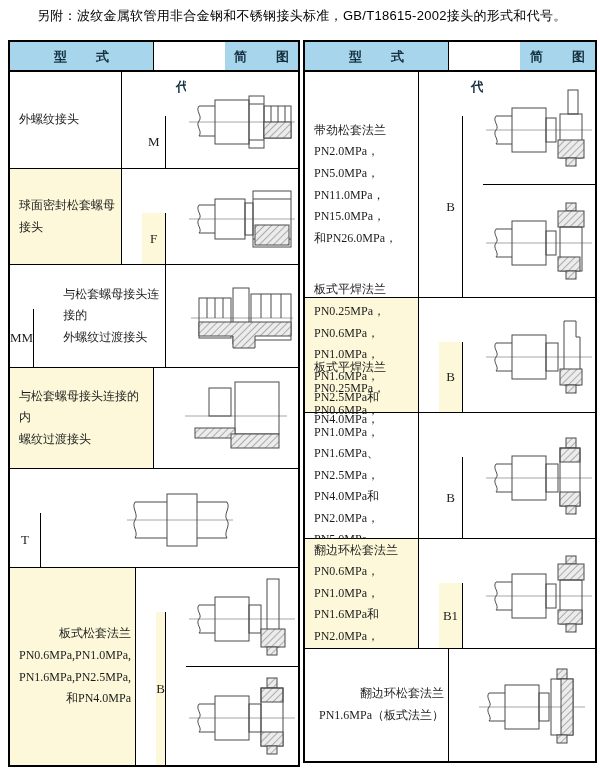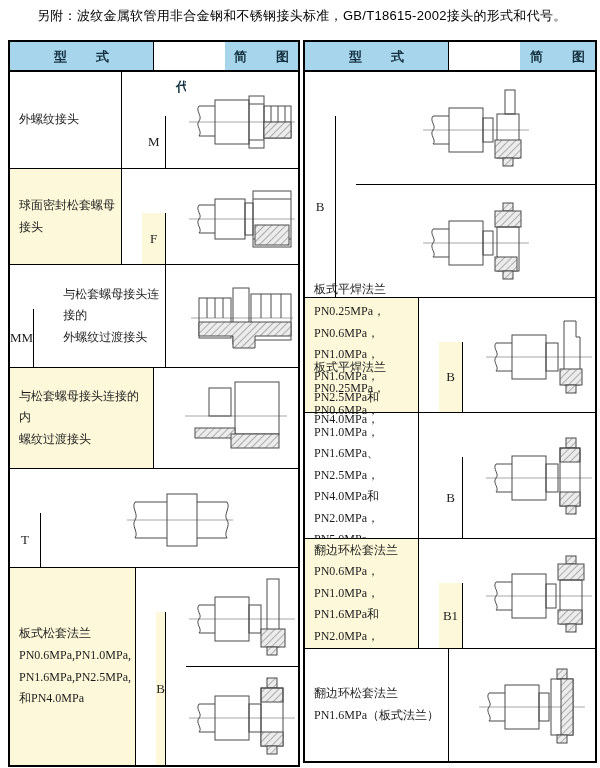--- a/index.html
+++ b/index.html
@@ -12,21 +12,21 @@
     position:absolute;top:7px;left:6px;width:590px;
     font-size:13px;font-weight:normal;letter-spacing:.3px;color:#000;margin-left:31px;
   }
   .tbl{
     position:absolute;top:40px;border:2px solid #000;background:#fff;
     display:flex;flex-direction:column;box-sizing:border-box;
   }
   #tblL{left:8px;width:292px;}
   #tblR{left:303px;width:294px;}
   .row{display:flex;border-bottom:1px solid #000;flex:0 0 auto;gap:20px;}
-  .row:last-child{border-bottom:none;}
+  .row:last-child{border-bottom:none;text-align:right;}
   .hdr{border-bottom:2px solid #000;}
   .cell{box-sizing:border-box;}
   .c-type{
     width:144px;border-right:1px solid #000;
     display:flex;flex-direction:column;justify-content:center;
     padding:4px 4px 4px 9px;
     font-family:"Liberation Serif","DejaVu Serif",serif;
     font-size:12px;line-height:1.8;white-space:pre-line;color:#1c1c1c;
   }
   .c-code{
@@ -211,20 +211,24 @@
 </div>
 
 <div class="tbl" id="tblR">
   <div class="row hdr hL">
     <div class="cell c-type">型        式</div>
     <div class="cell c-code">代号</div>
     <div class="cell c-diag">简        图</div>
   </div>
 
   <div class="row r1">
+    <div class="cell c-type">带劲松套法兰
+PN2.0MPa，PN5.0MPa，
+PN11.0MPa，PN15.0MPa，
+和PN26.0MPa，</div>
     <div class="cell c-code">B</div>
     <div class="cell c-diag split">
       <div class="sub">
         <svg class="dg" width="112" height="84" viewBox="0 0 110 84">
           <line class="cl" x1="2" y1="44" x2="108" y2="44"></line>
           <path d="M12 30 c-4 5 4 10 0 14 c-4 5 4 10 0 14"></path>
           <line x1="12" y1="30" x2="28" y2="30"></line>
             <line x1="12" y1="58" x2="28" y2="58"></line>
           <rect x="28" y="22" width="34" height="44"></rect>
           <rect x="62" y="32" width="10" height="24"></rect>

